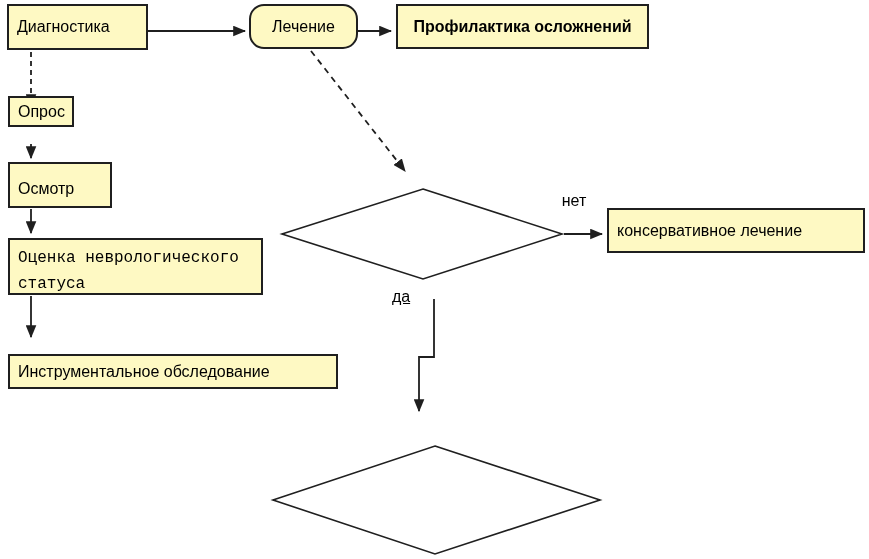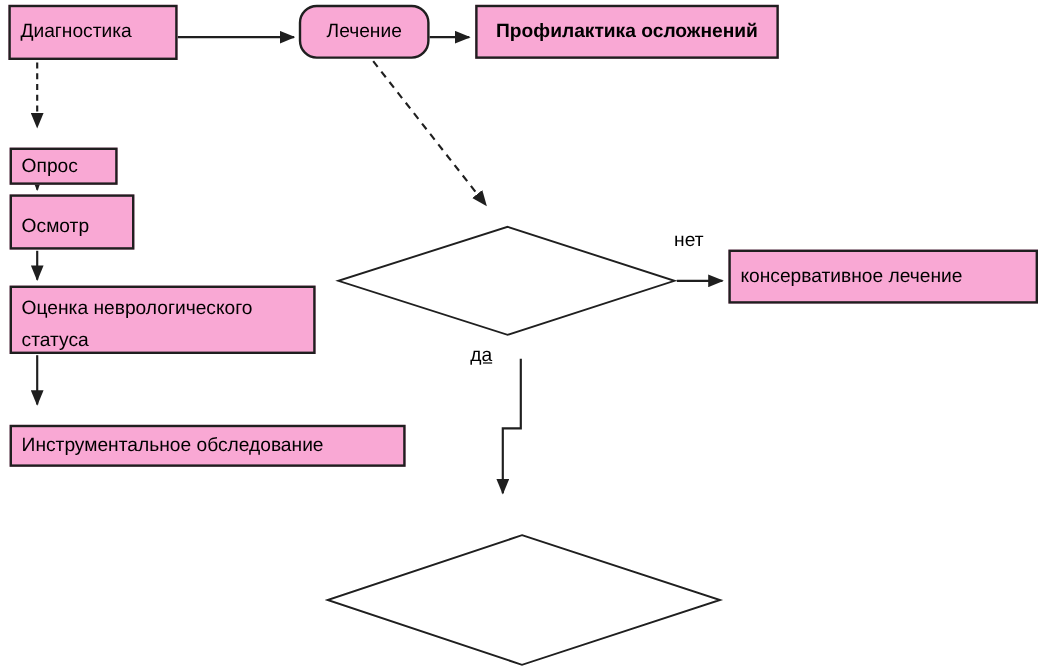--- a/index.html
+++ b/index.html
@@ -32,34 +32,35 @@
     stroke: #1f1f1f;
     stroke-width: 1.6;
     fill: #ffffff;
   }
   .dash-v { stroke-dasharray: 5 4; }
   .dash-d { stroke-dasharray: 6 5; }
   .box {
     position: absolute;
     box-sizing: border-box;
     border: 2px solid #1f1f1f;
-    background: #f9a8d4;
+    background: #fef9c3;
     display: flex;
     align-items: center;
     padding: 0 8px;
     font-size: 16px;
     line-height: 20px;
     white-space: nowrap;
   }
   .box.center { justify-content: center; }
   .box.wrap {
     white-space: normal;
     align-items: flex-start;
     padding-top: 5px;
     line-height: 26px;
+    font-family: Liberation Mono, monospace;
   }
   .dlabel {
     position: absolute;
     text-align: center;
     font-size: 16px;
     line-height: 18px;
     white-space: nowrap;
   }
 </style>
 </head>
@@ -95,21 +96,21 @@
   </div>
 
   <div class="box center" style="left:249px; top:4px; width:109px; height:45px;border-radius:15px;">
     <span>Лечение</span>
   </div>
 
   <div class="box center" style="left:396px; top:4px; width:253px; height:45px;font-weight:bold;">
     <span>Профилактика осложнений</span>
   </div>
 
-  <div class="box" style="left:8px; top:123px; width:90px; height:31px;">
+  <div class="box" style="left:8px; top:96px; width:66px; height:31px;">
     <span>Опрос</span>
   </div>
 
   <div class="box" style="left:8px; top:162px; width:104px; height:46px; align-items:center; padding-top:7px;">
     <span>Осмотр</span>
   </div>
 
   <div class="box wrap" style="left:8px; top:238px; width:255px; height:57px;">
     <span>Оценка неврологического статуса</span>
   </div>

